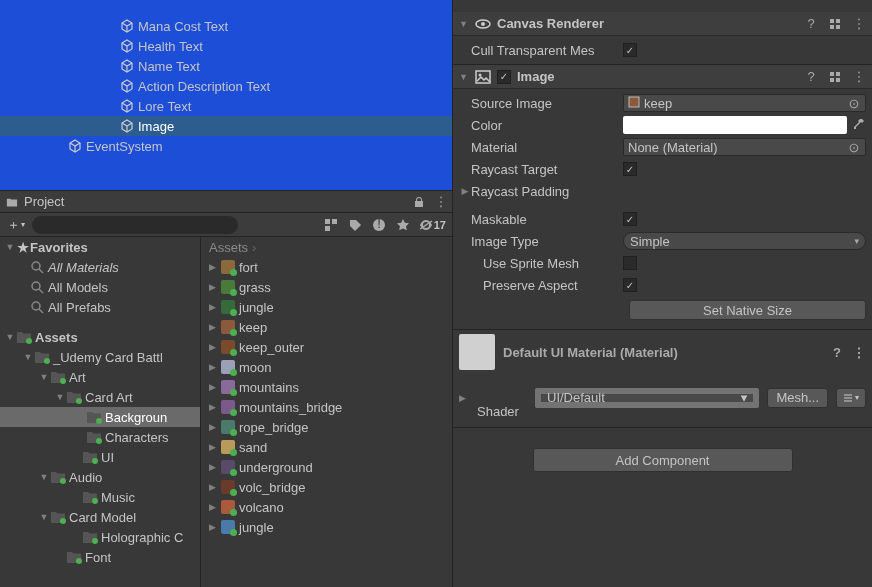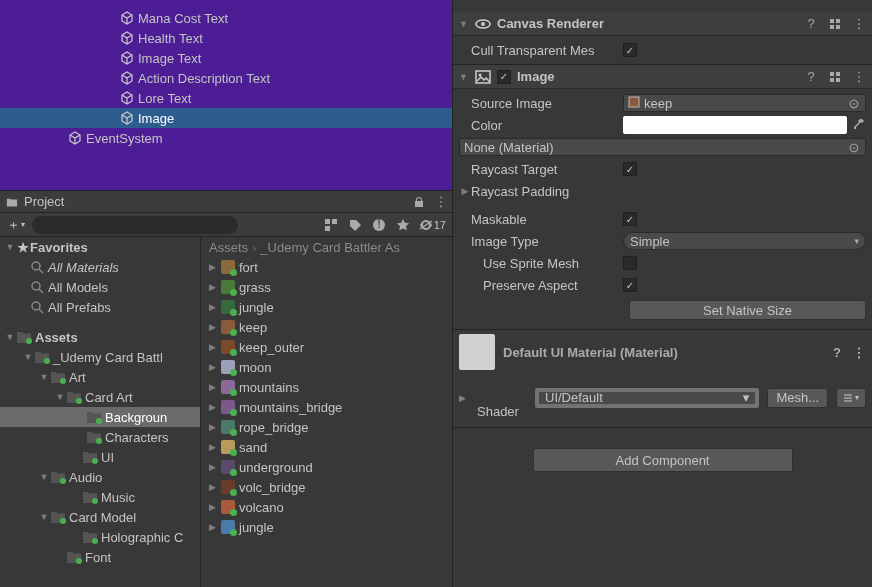--- a/index.html
+++ b/index.html
@@ -1,21 +1,21 @@
 <!DOCTYPE html>
 <html><head>
 <meta charset="utf-8">
 <style>
   * { box-sizing: border-box; margin: 0; padding: 0; font-family: Arial, sans-serif; font-size: 13px; }
   body { background: #383838; color: #c4c4c4; width: 872px; height: 587px; overflow: hidden; display: flex; }
   .left-col { width: 452px; display: flex; flex-direction: column; }
   .right-col { width: 420px; background: #383838; display: flex; flex-direction: column; border-left: 1px solid #232323; }
 
   
-  .hierarchy { flex: 0 0 auto; background: #4c1d95; padding-top: 8px; height: 190px; }
+  .hierarchy { flex: 0 0 auto; background: #1d4ed8; padding-top: 16px; height: 190px; }
   .hier-item { display: flex; align-items: center; height: 20px; padding-left: 0; }
   .hier-item.selected { background: #2d5c8e; color: #fff; }
   .hier-icon { width: 14px; height: 14px; margin-right: 4px; display: inline-flex; align-items: center; justify-content: center; }
   .go-icon svg { width: 14px; height: 14px; }
 
   
   .project { flex: 1 1 auto; background: #383838; border-top: 1px solid #232323; display: flex; flex-direction: column; overflow: hidden; }
   .project-header { height: 22px; background: #3c3c3c; display: flex; align-items: center; padding: 0 4px; border-bottom: 1px solid #232323; }
   .project-header span { padding-left: 2px; }
   .folder-mini { width: 14px; height: 12px; margin-right: 4px; }
@@ -75,21 +75,21 @@
   .dropdown .dd-arrow { margin-left: auto; font-size: 9px; color: #aaa; }
   .btn { height: 20px; background: #585858; border: 1px solid #303030; border-radius: 3px; display: flex; align-items: center; justify-content: center; color: #c4c4c4; cursor: pointer; }
   .setnative-row { padding: 4px 6px 6px 176px; }
   .setnative-row .btn { width: 100%; }
 
   .mat-section { display: flex; align-items: center; padding: 4px 6px; gap: 8px; }
   .mat-preview { width: 36px; height: 36px; background: #d0d0d0; border-radius: 2px; }
   .mat-info { flex: 1; display: flex; flex-direction: column; gap: 2px; }
   .mat-title { display: flex; align-items: center; font-weight: bold; color: #aaa; }
   .shader-row { display: flex; align-items: center; gap: 8px; padding: 2px 6px 8px 6px; }
-  .shader-dd { flex: 1; height: 20px; background: #494949; border: 4px solid #737373; border-radius: 2px; display: flex; align-items: center; padding: 0 6px; }
+  .shader-dd { flex: 1; height: 20px; background: #494949; border: 6px solid #737373; border-radius: 2px; display: flex; align-items: center; padding: 0 6px; }
   .small-btn { height: 20px; padding: 0 8px; background: #585858; border: 1px solid #303030; border-radius: 3px; display: flex; align-items: center; }
   .mini-btn { width: 30px; height: 20px; background: #585858; border: 1px solid #303030; border-radius: 3px; display: flex; align-items: center; justify-content: center; gap: 2px; }
 
   .add-comp-wrap { padding: 20px 0; display: flex; justify-content: center; }
   .add-comp-btn { width: 260px; height: 24px; }
 
   .sprite-sw { display:inline-block; width:14px; height:14px; border-radius:2px; }
 </style>
 </head>
 <body>
@@ -116,21 +116,21 @@
           </span>
           <span>Health Text</span>
         </div>
         <div class="hier-item" style="padding-left: 120px;">
           <span class="hier-icon go-icon">
             <svg viewBox="0 0 14 14">
               <path d="M7 1l5 3v6l-5 3-5-3V4z" fill="none" stroke="#ccc" stroke-width="1.2"></path>
               <path d="M2 4l5 3 5-3M7 7v6" fill="none" stroke="#ccc" stroke-width="1.2"></path>
             </svg>
           </span>
-          <span>Image Text</span>
+          <span>Name Text</span>
         </div>
         <div class="hier-item" style="padding-left: 120px;">
           <span class="hier-icon go-icon">
             <svg viewBox="0 0 14 14">
               <path d="M7 1l5 3v6l-5 3-5-3V4z" fill="none" stroke="#ccc" stroke-width="1.2"></path>
               <path d="M2 4l5 3 5-3M7 7v6" fill="none" stroke="#ccc" stroke-width="1.2"></path>
             </svg>
           </span>
           <span>Action Description Text</span>
         </div>
@@ -208,21 +208,21 @@
           <svg width="14" height="14" viewBox="0 0 14 14">
             <circle cx="7" cy="7" r="6" fill="#aaa"></circle>
             <text x="7" y="10" text-anchor="middle" font-size="9" fill="#383838">!</text>
           </svg>
         </div>
       <div class="tb-icon">
           <svg width="14" height="14" viewBox="0 0 14 14">
             <path d="M7 1l1.8 3.8 4.2.5-3 2.9.8 4.1L7 10.4 3.2 12.3 4 8.2 1 5.3l4.2-.5z" fill="#aaa"></path>
           </svg>
         </div>
-      <div class="tb-icon" style="width:auto;padding:0 2px;">
+      <div class="tb-icon" style="width:auto;padding:0 2px;font-weight:bold;">
         <svg width="14" height="10" viewBox="0 0 14 10">
             <path d="M7 0C3 0 1 5 1 5s2 5 6 5 6-5 6-5-2-5-6-5zm0 8a3 3 0 110-6 3 3 0 010 6z" fill="#aaa"></path>
             <line x1="1" y1="9" x2="13" y2="1" stroke="#aaa" stroke-width="1.5"></line>
           </svg>
         <span style="font-size:11px;margin-left:1px;">17</span>
       </div>
     </div>
     <div class="project-body">
       <div class="proj-tree">
         <div class="tree-item header" style="padding-left:4px;">
@@ -380,21 +380,20 @@
                 </svg>
               </span>
               <span>Font</span>
             </div>
           </div>
       </div>
       <div class="proj-list">
         <div class="breadcrumb">
           <span>Assets</span>
           <span class="sep">›</span>
-          <span>_Udemy Card Battler As</span>
         </div>
         <div id="asset-list">
             <div class="asset-item">
               <span class="aexp">▶</span>
               <span class="sprite-sw" style="background:#8a6a3a;position:relative;">
                 <span style="position:absolute;bottom:-2px;right:-2px;width:7px;height:7px;border-radius:50%;background:#4caf50;"></span>
               </span>
               <span style="width:4px;"></span>
               <span>fort</span>
             </div>
@@ -587,20 +586,21 @@
         <div class="prop-field">
           <div class="color-field"></div>
           <span class="eyedrop">
               <svg width="14" height="14" viewBox="0 0 14 14">
                 <path d="M11 1l2 2-2 2-1-1-5 5v2H3v-2l5-5-1-1 2-2z" fill="#aaa"></path>
               </svg>
             </span>
         </div>
       </div>
       <div class="prop-row">
+        <div class="prop-label">Material</div>
         <div class="prop-field">
           <div class="obj-field">
             <span>None (Material)</span>
             <span class="pick">⊙</span>
           </div>
         </div>
       </div>
       <div class="prop-row">
         <div class="prop-label">Raycast Target</div>
         <div class="prop-field">

